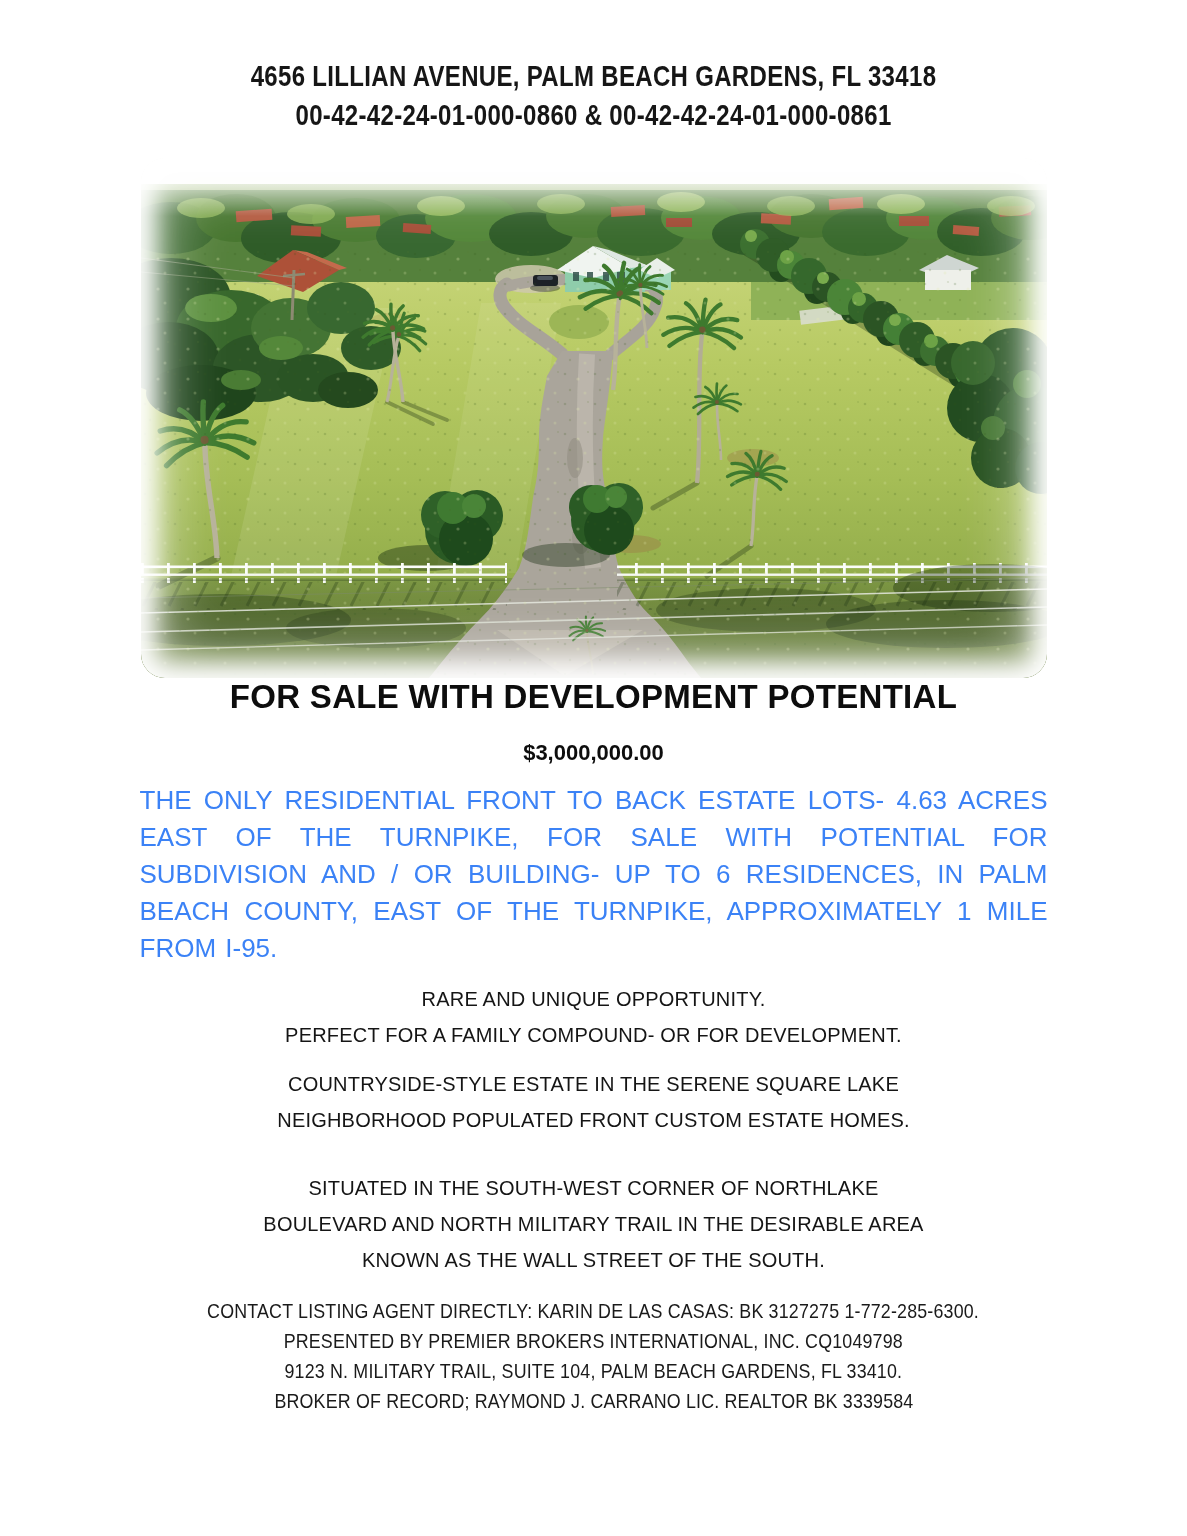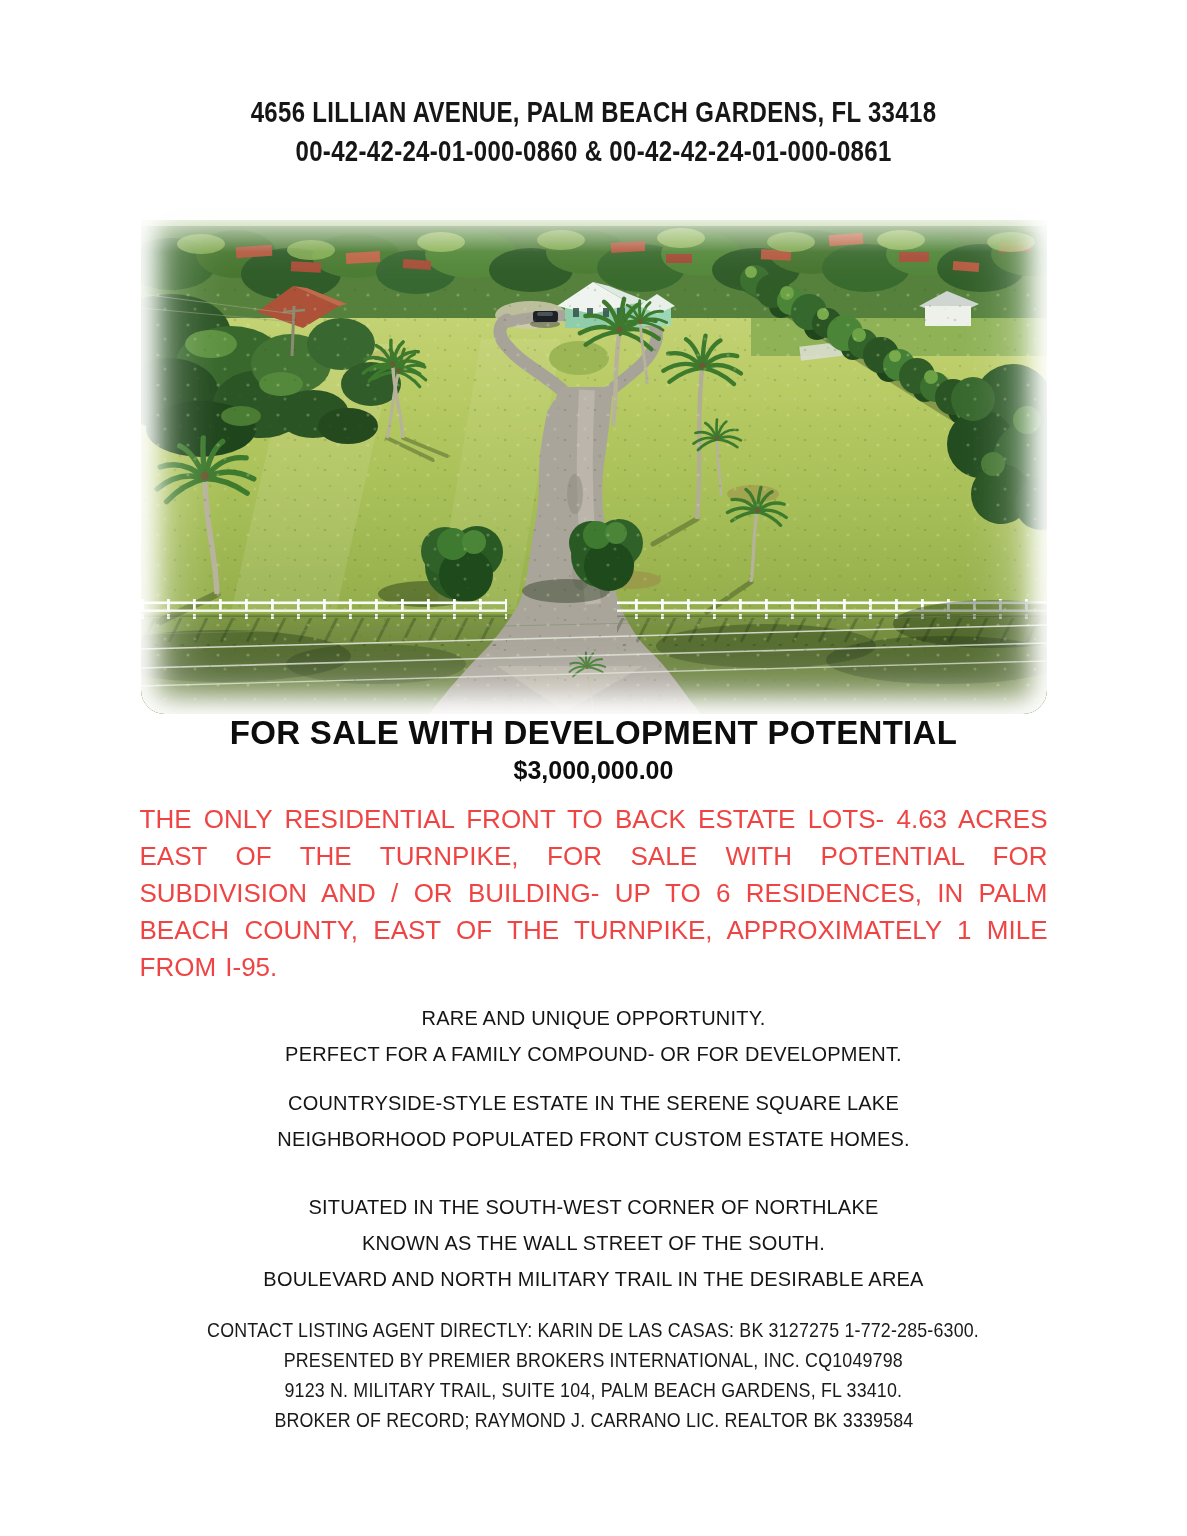--- a/index.html
+++ b/index.html
@@ -6,47 +6,47 @@
   html,body { background:#ffffff; }
   body {
     width:1187px; height:1536px;
     font-family:"Liberation Sans", sans-serif;
     color:#111111;
     overflow:hidden;
   }
   .page { width:1187px; height:1536px; background:#ffffff; }
 
   
-  .addr { padding-top:92px; text-align:center; font-weight:bold; font-size:30px; line-height:39px; color:#161616; }
+  .addr { padding-top:56px; text-align:center; font-weight:bold; font-size:30px; line-height:39px; color:#161616; }
   .cond { display:inline-block; transform:scaleX(0.80); transform-origin:50% 50%; white-space:nowrap; letter-spacing:0.4px; }
 
   
   .photo {
     width:906px; height:520px;
     margin:24px auto 0;
     position:relative;
     border-radius:24px;
     overflow:hidden;
     background:#ffffff;
   }
   .photo svg { display:block; width:906px; height:520px; }
   .photo::after {
     content:""; position:absolute; inset:0; border-radius:24px;
     box-shadow: inset 0 0 24px 14px #ffffff, inset 0 0 58px 24px rgba(255,255,255,0.55);
     pointer-events:none;
   }
 
   .headline { text-align:center; font-size:33px; font-weight:bold; letter-spacing:0.3px; color:#0d0d0d; }
-  .price    { margin-top:4px; text-align:center; font-size:25px; font-weight:bold; color:#0d0d0d; }
+  .price    { margin-top:24px; text-align:center; font-size:22px; font-weight:bold; color:#0d0d0d; }
 
   .desc {
     width:908px; margin:16px auto 0;
     font-size:26px; line-height:37px;
     text-align:justify;
-    color:#ef4444;
+    color:#3b82f6;
     word-spacing:2px;
   }
   .line-center { text-align:center; font-size:20px; line-height:36px; color:#151515; letter-spacing:0.2px; }
   .hl1 { margin-top:14px; }
   .hl2 { margin-top:0; }
   .block  { margin-top:13px; line-height:37px; }
   .block2 { margin-top:32px; line-height:37px; }
 
   .contact { margin-top:18px; text-align:center; font-size:21px; line-height:30px; color:#1a1a1a; }
   .contact .cond { transform:scaleX(0.85); letter-spacing:0.2px; }
@@ -362,22 +362,22 @@
   <div class="line-center hl1">RARE AND UNIQUE OPPORTUNITY.</div>
   <div class="line-center hl2">PERFECT FOR A FAMILY COMPOUND- OR FOR DEVELOPMENT.</div>
 
   <div class="block">
     <div class="line-center">COUNTRYSIDE-STYLE ESTATE IN THE SERENE SQUARE LAKE</div>
     <div class="line-center">NEIGHBORHOOD POPULATED FRONT CUSTOM ESTATE HOMES.</div>
   </div>
 
   <div class="block2">
     <div class="line-center">SITUATED IN THE SOUTH-WEST CORNER OF NORTHLAKE</div>
+    <div class="line-center">BOULEVARD AND NORTH MILITARY TRAIL IN THE DESIRABLE AREA</div>
     <div class="line-center">KNOWN AS THE WALL STREET OF THE SOUTH.</div>
-    <div class="line-center">BOULEVARD AND NORTH MILITARY TRAIL IN THE DESIRABLE AREA</div>
   </div>
 
   <div class="contact">
     <div><span class="cond">CONTACT LISTING AGENT DIRECTLY:  KARIN DE LAS CASAS: BK 3127275 1-772-285-6300.</span></div>
     <div><span class="cond">PRESENTED BY PREMIER BROKERS INTERNATIONAL, INC. CQ1049798</span></div>
     <div><span class="cond">9123 N. MILITARY TRAIL, SUITE 104, PALM BEACH GARDENS, FL 33410.</span></div>
     <div><span class="cond">BROKER OF RECORD; RAYMOND J. CARRANO LIC. REALTOR BK 3339584</span></div>
   </div>
 
 </div>

